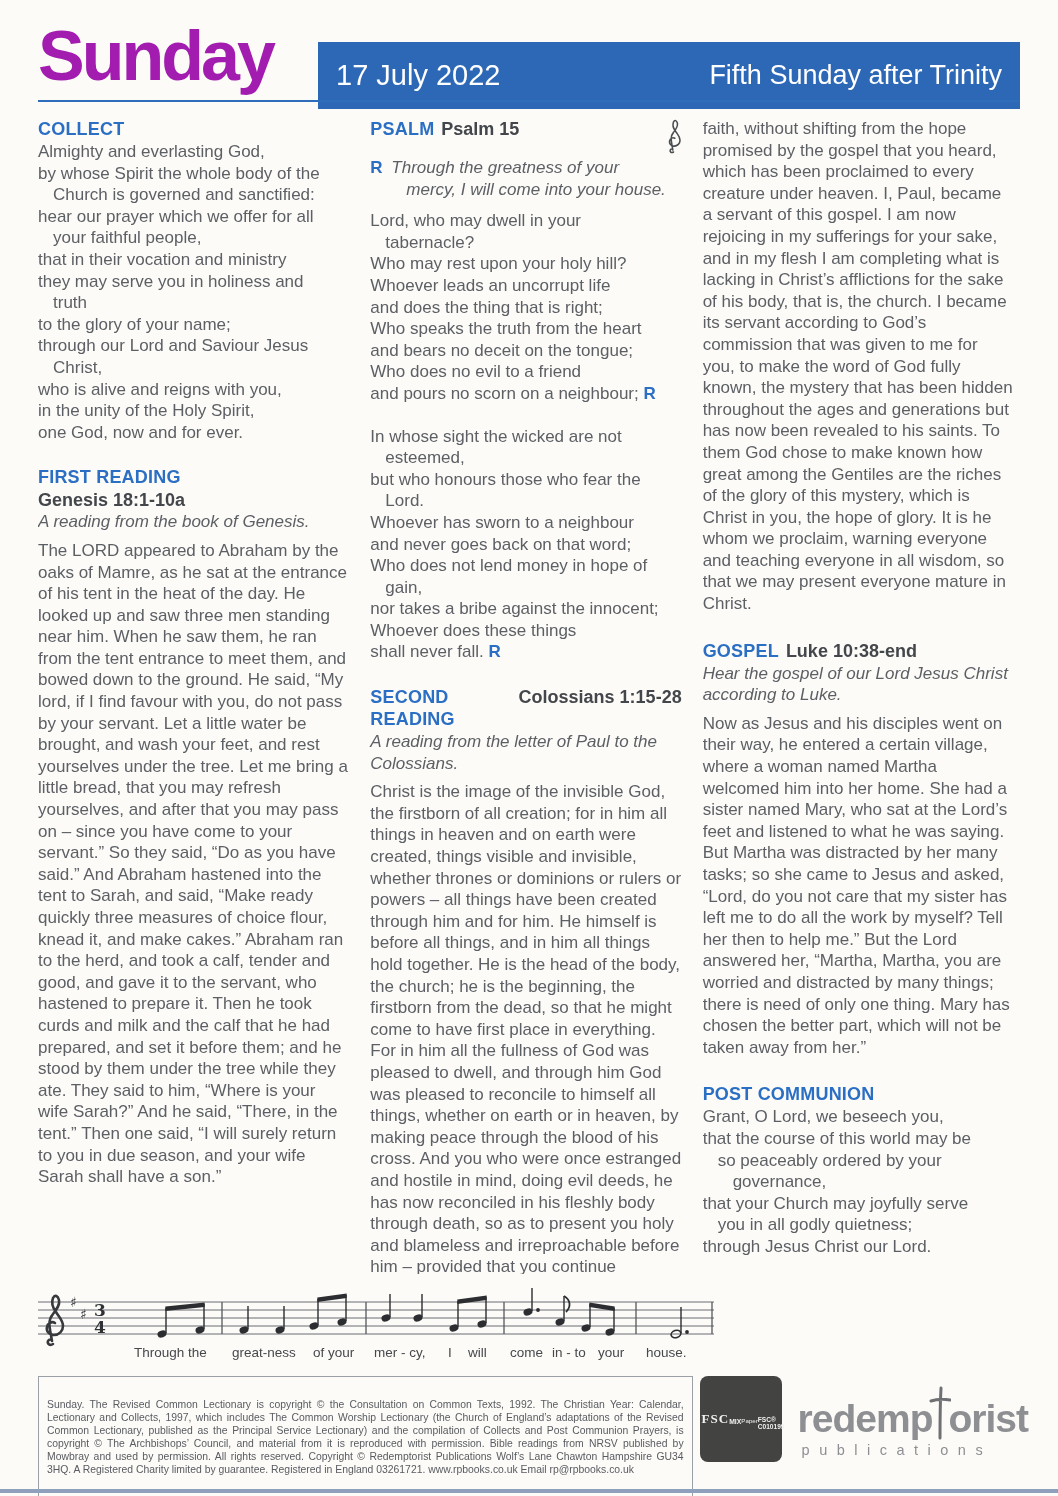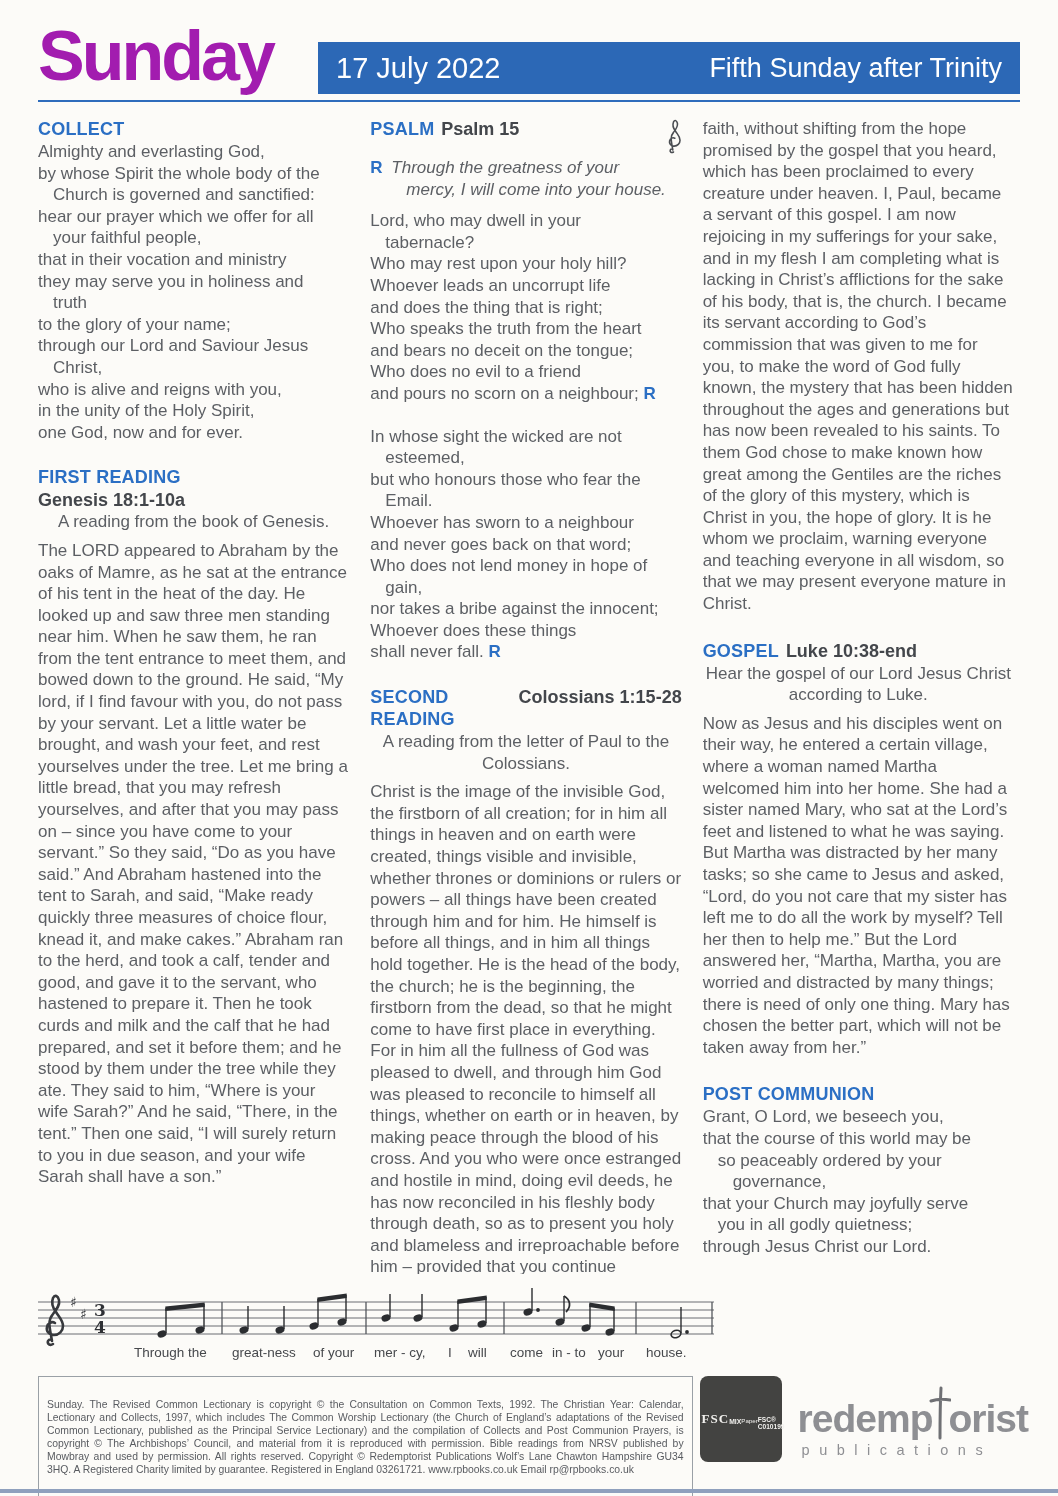--- a/index.html
+++ b/index.html
@@ -1,32 +1,32 @@
 <!DOCTYPE html>
 <html><head>
 <meta charset="utf-8">
 <style>
   html,body{margin:0;padding:0;background:#e8e6e2;}
   .page{position:relative;width:1058px;height:1496px;margin:0 auto;background:#fcfbf8;overflow:hidden;
         font-family:"Liberation Sans",sans-serif;color:#5c5f64;}
   
   .hdr{position:relative;height:100px;}
   .day{position:absolute;left:38px;top:16px;font-size:70px;font-weight:bold;color:#a21caf;letter-spacing:-3px;}
-  .band{position:absolute;left:318px;right:38px;top:42px;height:52px;background:#2c68b6;display:flex;align-items:center;padding:0 18px;box-sizing:border-box;}
+  .band{position:absolute;left:318px;right:38px;top:42px;height:67px;background:#2c68b6;display:flex;align-items:center;padding:0 18px;box-sizing:border-box;}
   .band .date{color:#fff;font-size:29px;}
   .band .feast{color:#fff;font-size:27px;margin-left:auto;}
   .rule{position:absolute;left:38px;right:38px;top:100px;height:2px;background:#2e6cbc;}
   
   .cols{position:absolute;left:38px;right:44px;top:118px;height:1156px;display:flex;gap:21px;overflow:hidden;}
   .col{flex:1 1 0;min-width:0;font-size:17px;line-height:21.6px;}
   .headrow{margin:0 0 1px 0;display:flex;align-items:flex-start;}
   .sect-head{color:#2b6fc4;font-weight:bold;font-size:18px;letter-spacing:.2px;line-height:22px;}
   .ref{color:#43464b;font-weight:bold;font-size:18px;line-height:22px;margin-left:7px;white-space:nowrap;}
   .ref-line{color:#43464b;font-weight:bold;font-size:18px;line-height:22px;}
-  .intro{margin:0 0 7px 0;text-align:center;}
+  .intro{font-style:italic;margin:0 0 7px 0;}
   .body{margin:0 0 2px 0;}
   .line{padding-left:0;}
   .ind1{padding-left:15px;}
   .ind2{padding-left:30px;}
   .resp{color:#2b6fc4;font-weight:bold;font-style:normal;}
   .resp-block{display:flex;margin:0 0 10px 0;}
   .resp-block .rmark{flex:0 0 21px;}
   .resp-lines{flex:1;}
   .resp-lines .line{font-style:italic;}
   .vgap{height:21px;}
@@ -123,21 +123,21 @@
           <div class="line">and bears no deceit on the tongue;</div>
           <div class="line">Who does no evil to a friend</div>
           <div class="line">and pours no scorn on a neighbour; <span class="resp">R</span></div>
         </div>
       <div class="vgap"></div>
       <div>
 
       <div class="line">In whose sight the wicked are not</div>
           <div class="line ind1">esteemed,</div>
           <div class="line">but who honours those who fear the</div>
-          <div class="line ind1">Email.</div>
+          <div class="line ind1">Lord.</div>
           <div class="line">Whoever has sworn to a neighbour</div>
           <div class="line">and never goes back on that word;</div>
           <div class="line">Who does not lend money in hope of</div>
           <div class="line ind1">gain,</div>
           <div class="line">nor takes a bribe against the innocent;</div>
           <div class="line">Whoever does these things</div>
           <div class="line">shall never fall. <span class="resp">R</span></div>
         </div>
       <div class="sgap"></div>
       <div class="headrow">

